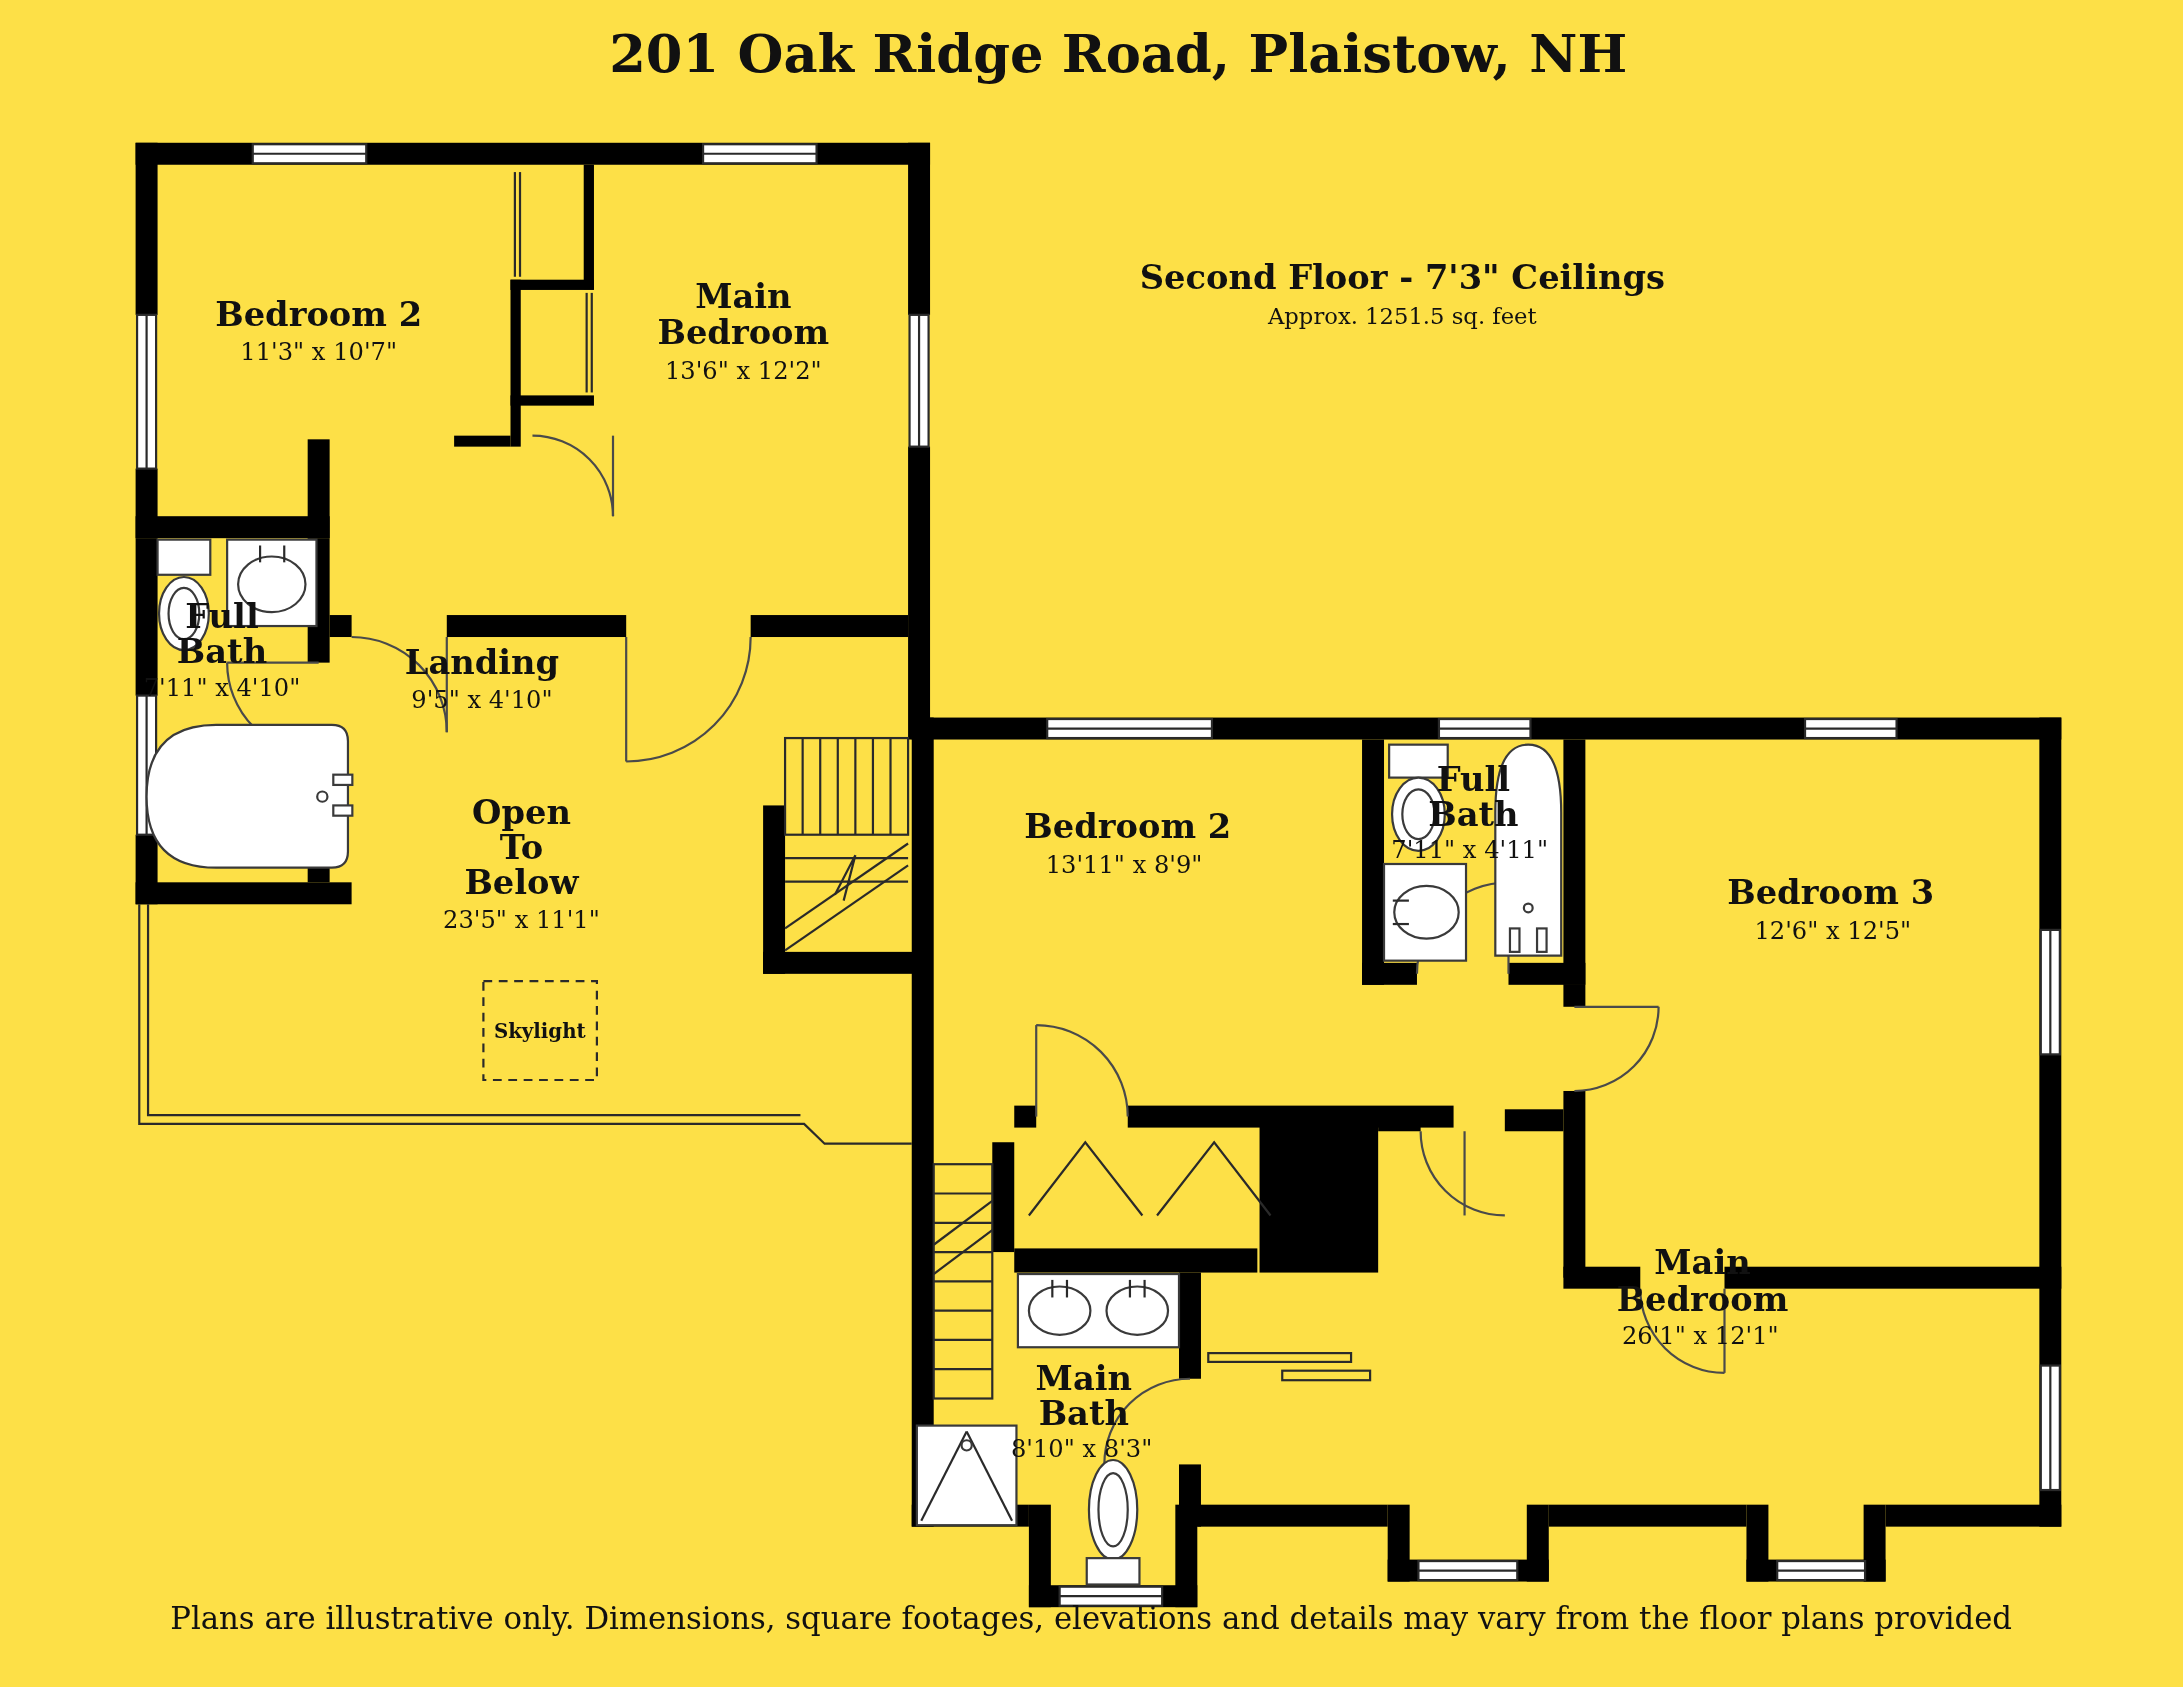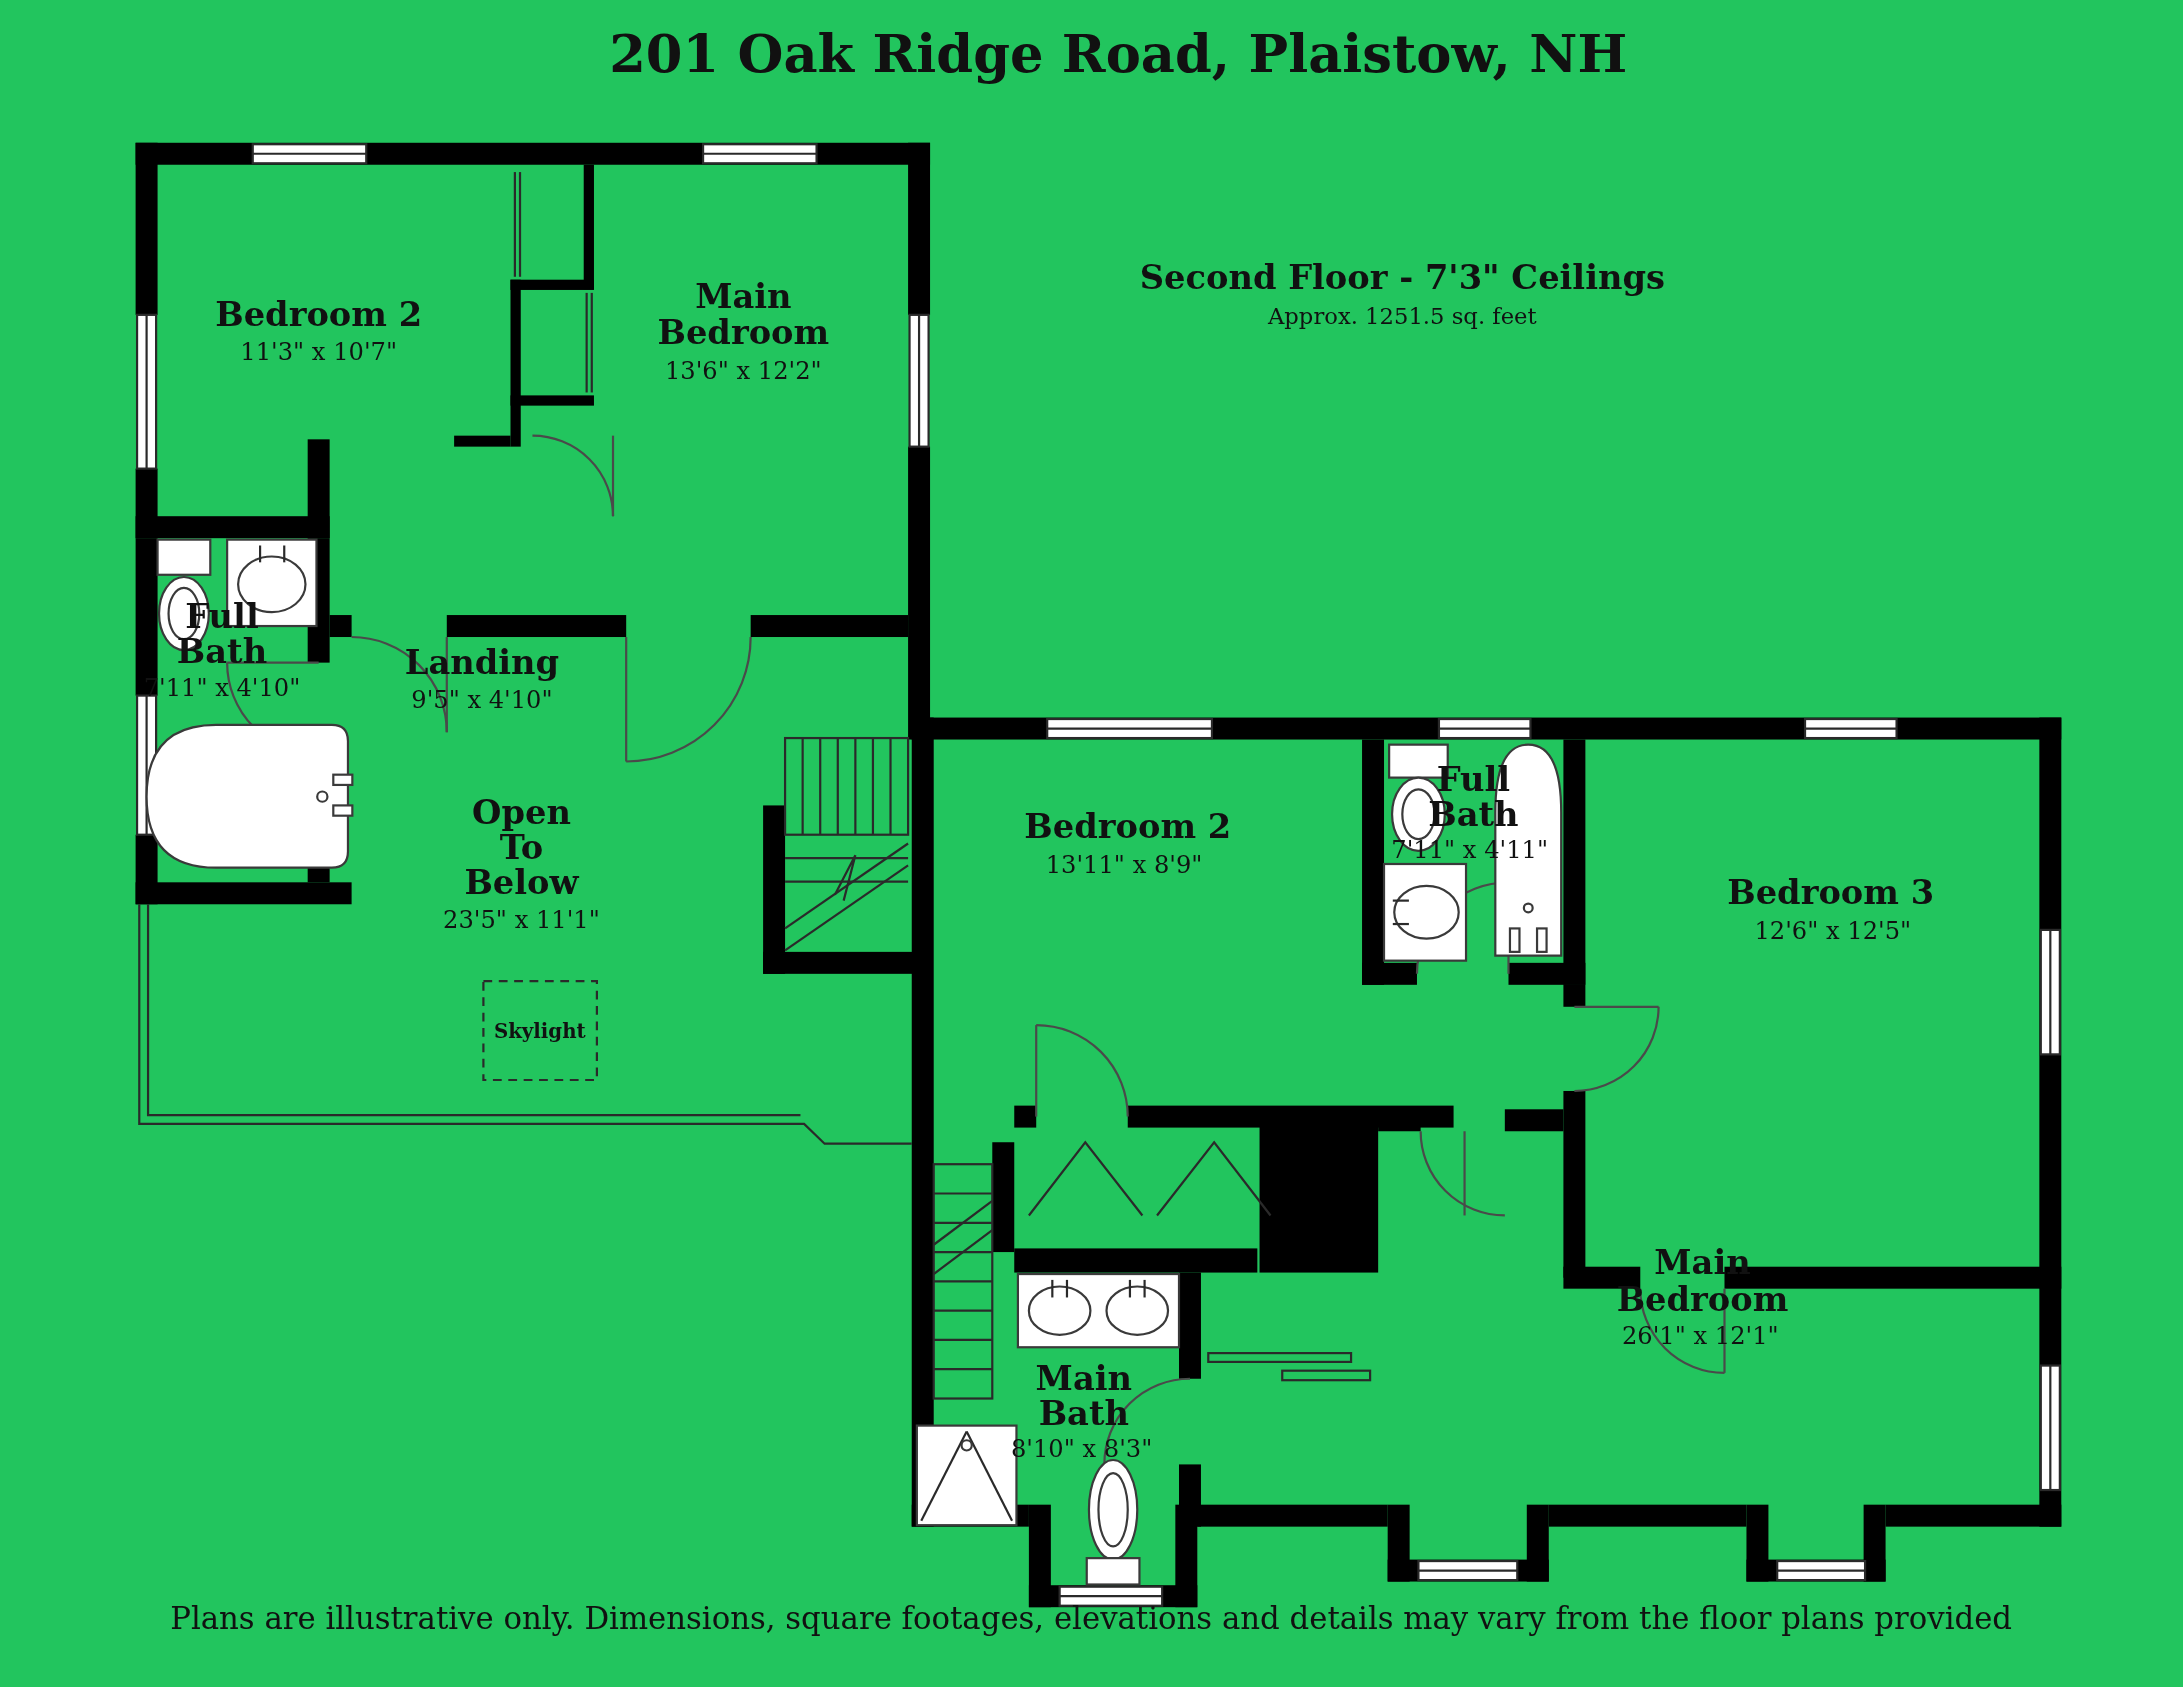--- a/index.html
+++ b/index.html
@@ -5,21 +5,21 @@
   html, body {
     margin: 0;
     padding: 0;
     background: #ffffff;
     font-family: "DejaVu Serif", "Liberation Serif", serif;
   }
   .page {
     position: relative;
     width: 2183px;
     height: 1687px;
-    background: #22c55e;
+    background: #fde047;
     overflow: hidden;
   }
   svg { display: block; }
   .wall { fill: #000000; stroke: none; }
   .thinline { stroke: #2a2a2a; stroke-width: 3; fill: none; }
   .fixture { stroke: #3a3a3a; stroke-width: 3; fill: #ffffff; }
   .window-glass { fill: #ffffff; stroke: #2a2a2a; stroke-width: 3; }
   .door-arc { stroke: #4a4a4a; stroke-width: 3; fill: none; }
   .title-text { font-size: 72px; font-weight: bold; fill: #111111; }
   .heading-text { font-size: 46px; font-weight: bold; fill: #111111; }

